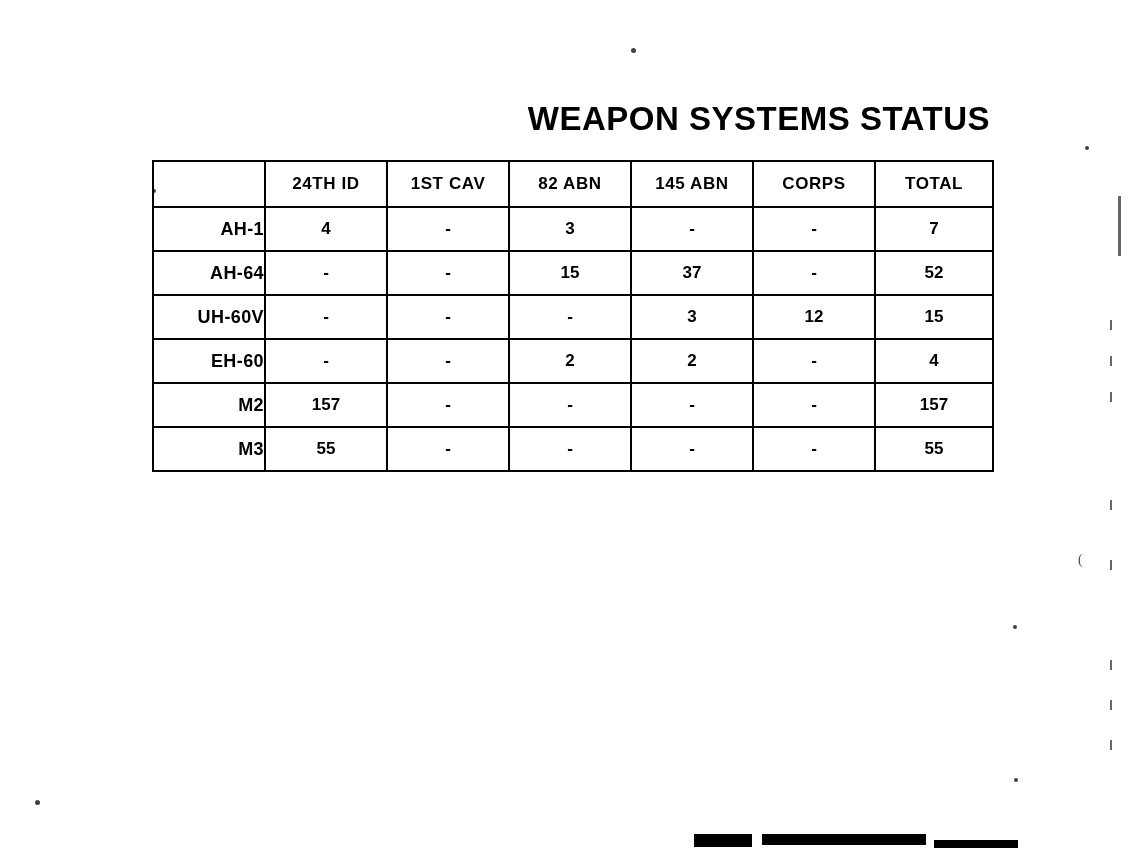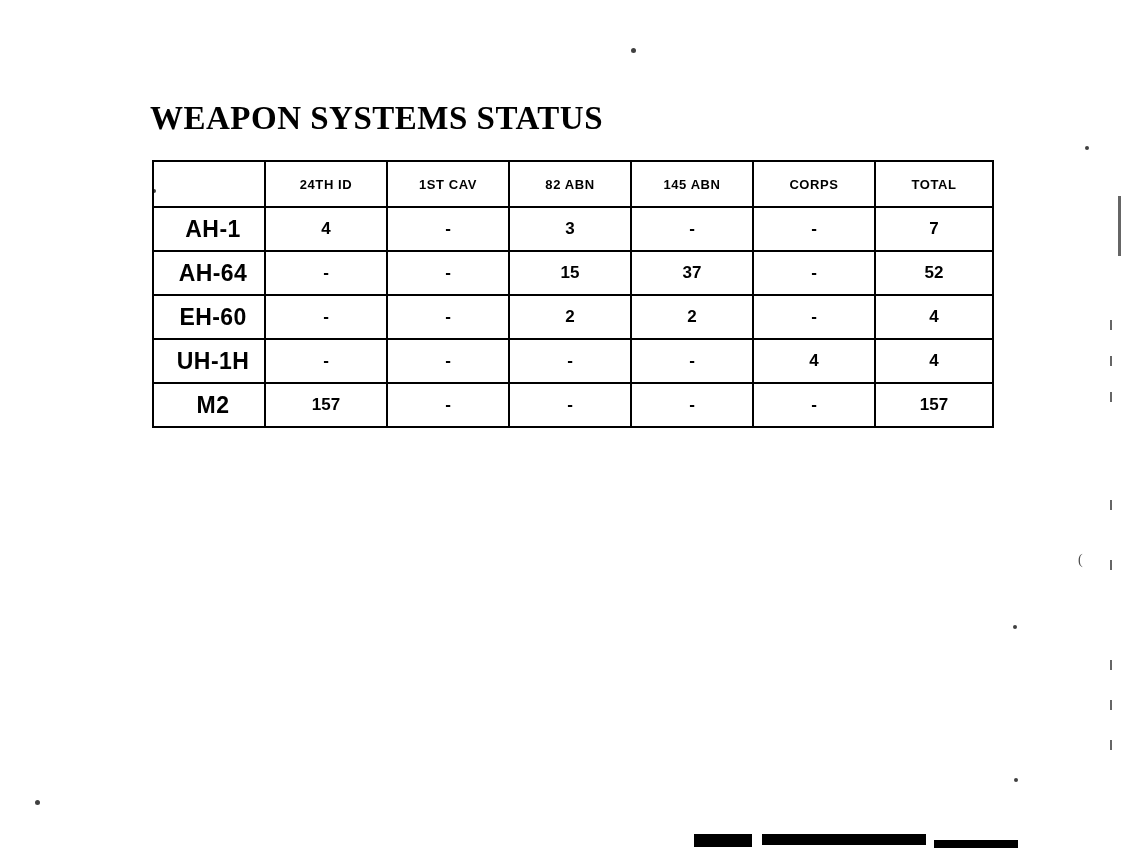--- a/index.html
+++ b/index.html
@@ -22,25 +22,25 @@
     width: 1128px;
     height: 848px;
   }
 
   
   .title {
     position: absolute;
     left: 150px;
     top: 100px;
     width: 840px;
-    text-align: left;
+    text-align: right;
     font-size: 33px;
     font-weight: bold;
     letter-spacing: 0.5px;
-    font-family: Liberation Serif, serif;
+    font-family: Liberation Sans, sans-serif;
   }
 
   
   .table-wrap {
     position: absolute;
     left: 152px;
     top: 160px;
     width: 840px;
   }
 
@@ -56,31 +56,31 @@
     height: 42px;
     text-align: center;
     vertical-align: middle;
     font-size: 17px;
     font-weight: bold;
     font-family: "Liberation Sans", sans-serif;
     padding: 0;
   }
 
   table.status thead th {
-    font-size: 13px;
+    font-size: 17px;
     letter-spacing: 0.6px;
     height: 44px;
   }
 
   
   table.status td.rowlabel,
   table.status th.corner {
-    text-align: center;
+    text-align: right;
     padding-left: 8px;
-    font-size: 23px;
+    font-size: 18px;
     letter-spacing: 0.4px;
   }
 
   th.corner {
     border-top: none;
     border-left: none;
   }
 
   
   col.c-label { width: 112px; }
@@ -153,45 +153,54 @@
         <tr>
           <td class="rowlabel">AH-64</td>
           <td>-</td>
           <td>-</td>
           <td>15</td>
           <td>37</td>
           <td>-</td>
           <td>52</td>
         </tr>
         <tr>
+          <td class="rowlabel">UH-60V</td>
+          <td>-</td>
+          <td>-</td>
+          <td>-</td>
+          <td>3</td>
+          <td>12</td>
+          <td>15</td>
+        </tr>
+        <tr>
           <td class="rowlabel">EH-60</td>
           <td>-</td>
           <td>-</td>
           <td>2</td>
           <td>2</td>
           <td>-</td>
           <td>4</td>
         </tr>
         <tr>
-          <td class="rowlabel">UH-1H</td>
-          <td>-</td>
-          <td>-</td>
-          <td>-</td>
-          <td>-</td>
-          <td>4</td>
-          <td>4</td>
-        </tr>
-        <tr>
           <td class="rowlabel">M2</td>
           <td>157</td>
           <td>-</td>
           <td>-</td>
           <td>-</td>
           <td>-</td>
           <td>157</td>
+        </tr>
+        <tr>
+          <td class="rowlabel">M3</td>
+          <td>55</td>
+          <td>-</td>
+          <td>-</td>
+          <td>-</td>
+          <td>-</td>
+          <td>55</td>
         </tr>
       </tbody>
     </table>
   </div>
 
   <div class="speck" style="left:631px; top:48px; width:5px; height:5px;"></div>
   <div class="speck" style="left:1085px; top:146px; width:4px; height:4px;"></div>
   <div class="speck" style="left:1013px; top:625px; width:4px; height:4px;"></div>
   <div class="speck" style="left:1014px; top:778px; width:4px; height:4px;"></div>
   <div class="speck" style="left:35px; top:800px; width:5px; height:5px;"></div>

